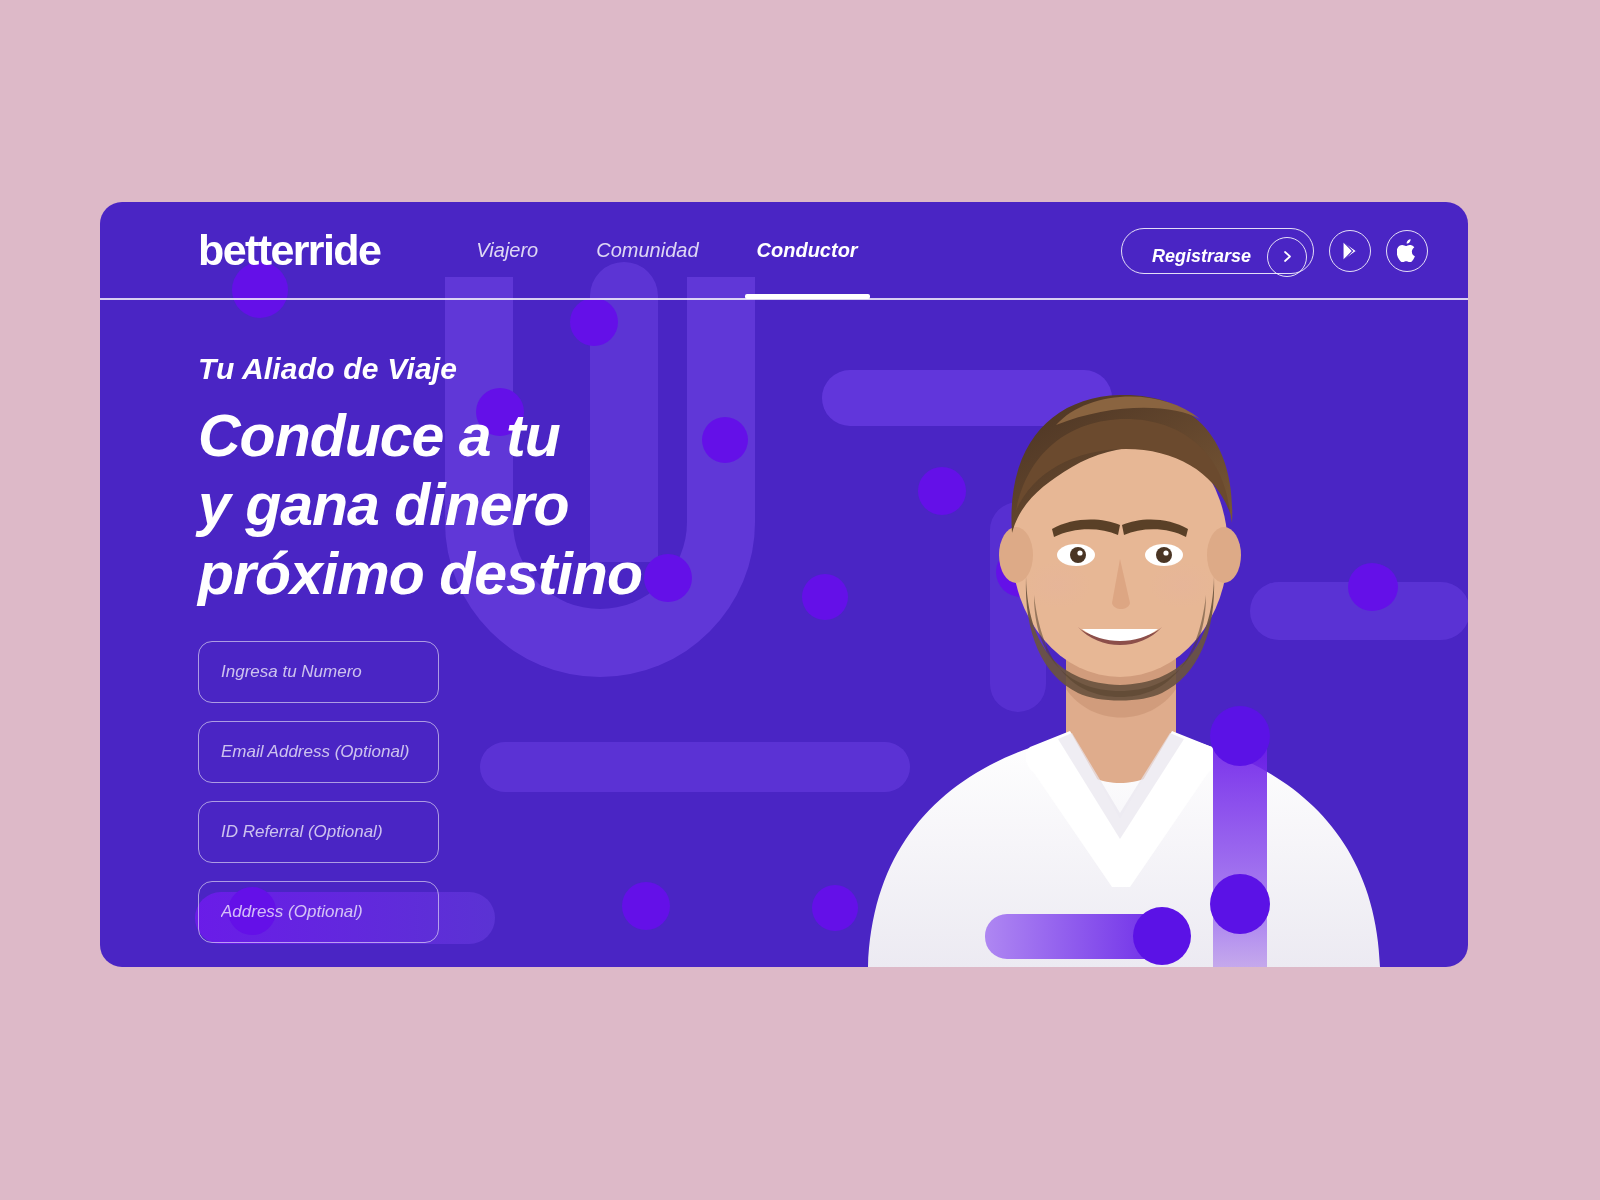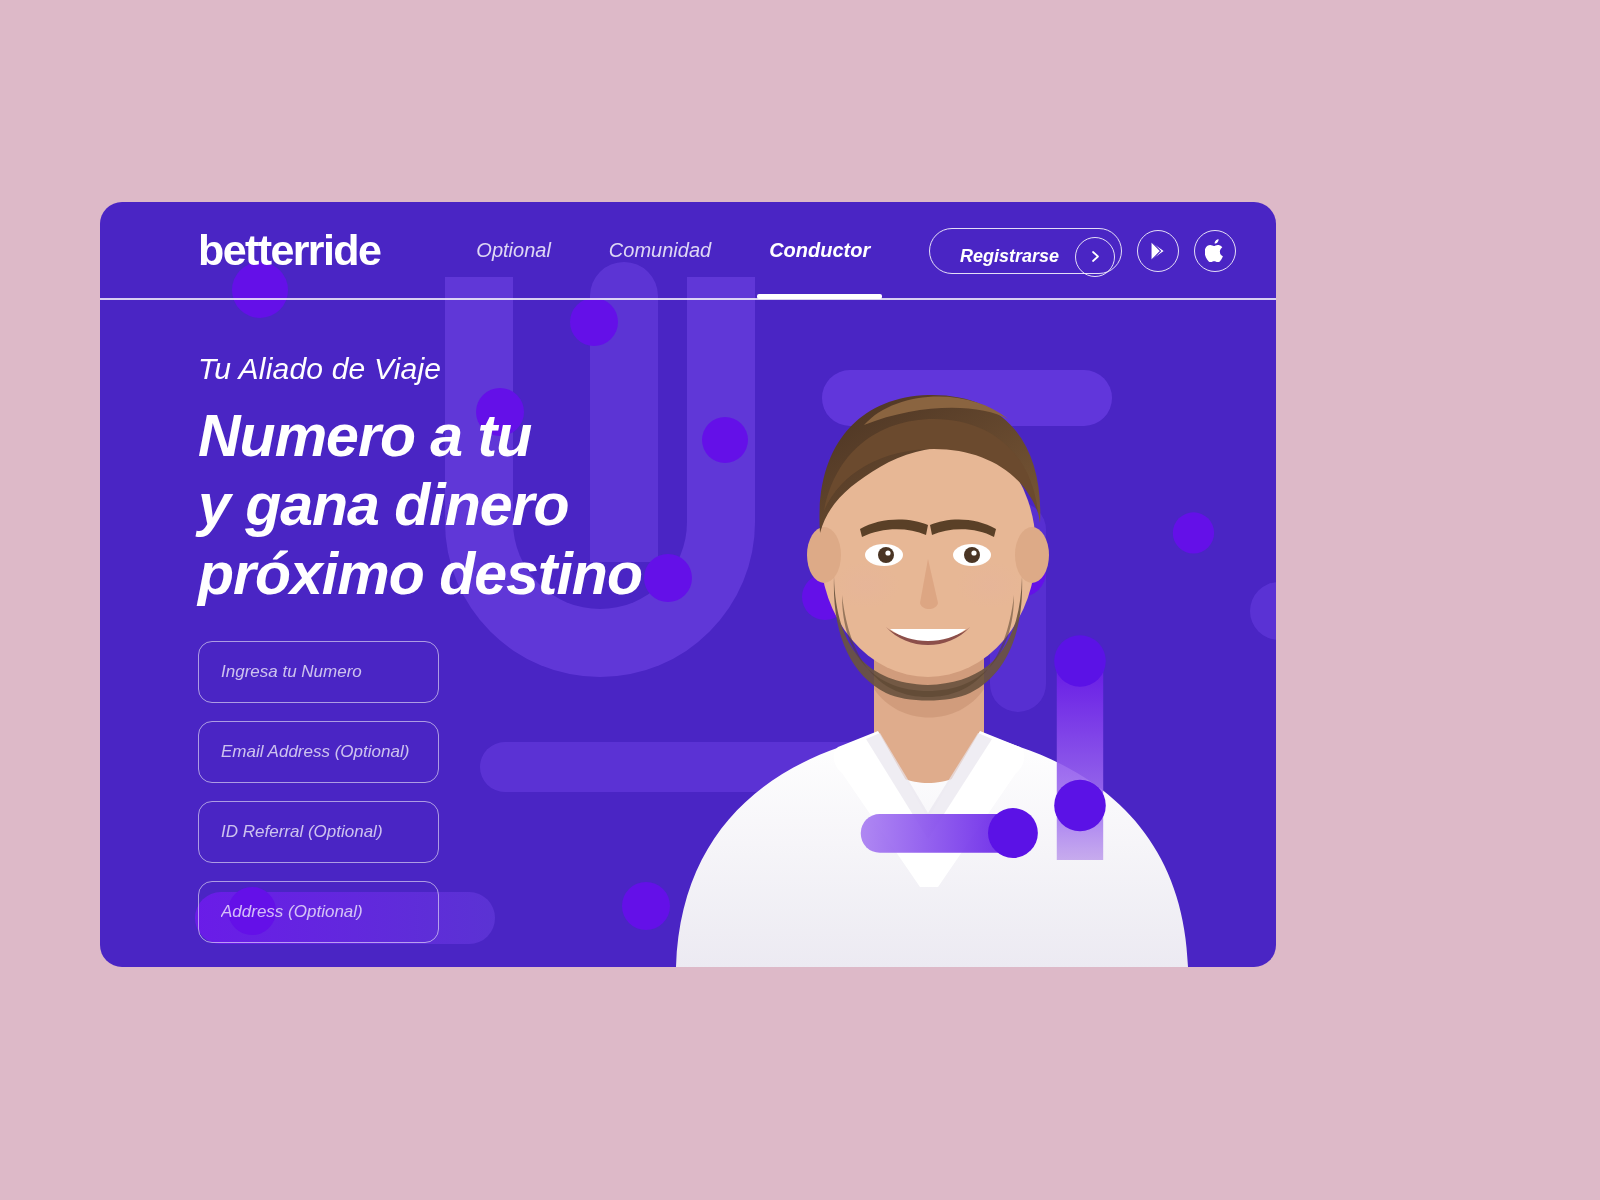--- a/index.html
+++ b/index.html
@@ -7,21 +7,21 @@
     width:1600px; height:1200px;
     background:#ddb9c8;
     font-family:"Liberation Sans", sans-serif;
     overflow:hidden;
   }
 
   
   .card {
     position:absolute;
     left:100px; top:202px;
-    width:1176px; height:765px;
+    width:1368px; height:765px;
     background:#4a25c4;
     border-radius:22px;
     overflow:hidden;
   }
 
   
   .bg { position:absolute; inset:0; overflow:hidden; }
   .circle { position:absolute; border-radius:50%; background:#6410e8; }
   .pill-h { position:absolute; border-radius:999px; }
   .pill-v { position:absolute; border-radius:999px; }
@@ -94,21 +94,21 @@
   .icon-circle {
     width:42px; height:42px; border-radius:50%;
     border:1.6px solid rgba(255,255,255,.85);
     display:flex; align-items:center; justify-content:center;
     cursor:pointer;
   }
 
   
   .hero { position:absolute; left:98px; top:150px; z-index:5; width:620px; }
   .eyebrow {
-    color:#fff; font-size:30px; font-style:italic; font-weight:400;
+    color:#fff; font-size:30px; font-style:italic; font-weight:700;
     letter-spacing:.2px; margin-bottom:16px;
   }
   .headline {
     color:#fff; font-size:59px; font-weight:700; font-style:italic;
     line-height:1.17; letter-spacing:-1px;
   }
 
   .form { margin-top:32px; display:flex; flex-wrap:wrap; gap:18px 18px; width:497px; }
   .field {
     width:241px; height:62px;
@@ -252,21 +252,21 @@
 
     <circle cx="1272" cy="385" r="24" fill="#6410e8"></circle>
     <circle cx="1138" cy="906" r="30" fill="#5b12e6"></circle>
   </svg>
 
   <div class="divider"></div>
   <div class="header">
     <div class="logo">betterride</div>
 
     <div class="nav">
-      <div class="nav-item">Optional</div>
+      <div class="nav-item">Viajero</div>
       <div class="nav-item">Comunidad</div>
       <div class="nav-item active">Conductor</div>
     </div>
 
     <div class="header-right">
       <div class="btn-register">
         <span>Registrarse</span>
         <span class="chev-circle">
           <svg width="13" height="13" viewBox="0 0 13 13">
               <path d="M4 2 L9 6.5 L4 11" fill="none" stroke="#fff" stroke-width="1.7" stroke-linecap="round" stroke-linejoin="round"></path>
@@ -287,21 +287,21 @@
           <path d="M13.6 0.3c.1 1.1-.33 2.18-1.02 2.95-.7.79-1.84 1.4-2.95 1.31-.13-1.06.4-2.17 1.04-2.86C11.34.9 12.56.34 13.6.3z" fill="#fff"></path>
           <path d="M17.3 8.4c-.1.06-2.48 1.43-2.45 4.27.03 3.4 2.98 4.53 3.02 4.55-.02.08-.47 1.62-1.55 3.2-.93 1.38-1.9 2.75-3.43 2.78-1.5.03-1.99-.89-3.7-.89-1.72 0-2.26.86-3.68.92-1.47.05-2.6-1.49-3.53-2.86C.1 17.56-1.4 12.43.56 8.96 1.53 7.24 3.27 6.15 5.16 6.12c1.45-.03 2.81.97 3.69.97.88 0 2.54-1.2 4.28-1.02.73.03 2.77.29 4.17 2.33z" fill="#fff"></path>
         </svg>
       </div>
     </div>
   </div>
 
   <div class="hero">
     <div class="eyebrow">Tu Aliado de Viaje</div>
     <div class="headline">
-      <div>Numero a tu</div>
+      <div>Conduce a tu</div>
       <div>y gana dinero</div>
       <div>próximo destino</div>
     </div>
 
     <div class="form">
       <input class="field" type="text" placeholder="Ingresa tu Numero" style="">
       <input class="field" type="text" placeholder="Email Address (Optional)" style="">
       <input class="field" type="text" placeholder="ID Referral (Optional)" style="">
       <input class="field" type="text" placeholder="Address (Optional)" style="">
     </div>

